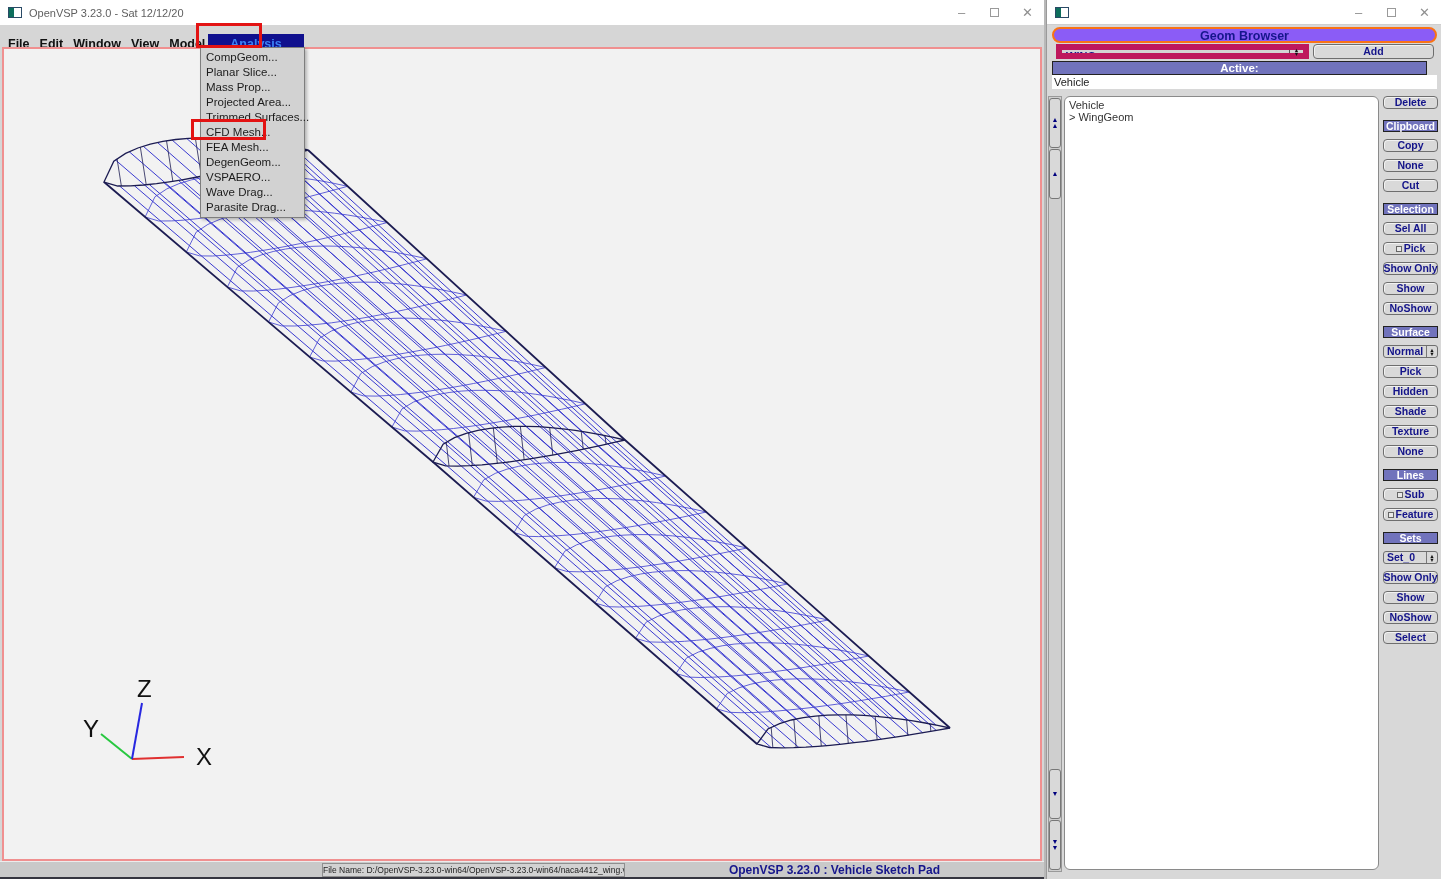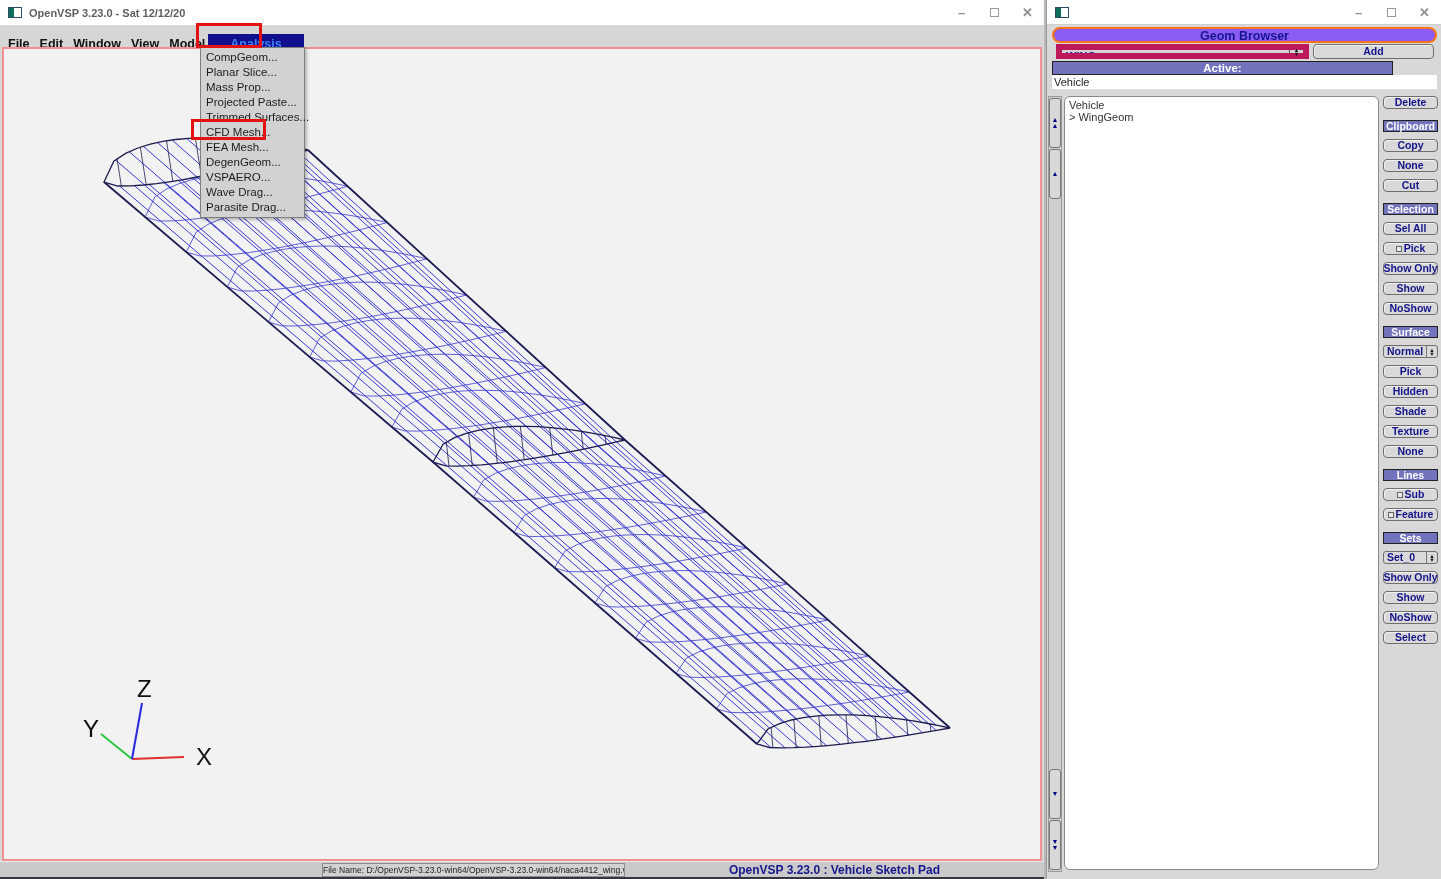--- a/index.html
+++ b/index.html
@@ -7,21 +7,21 @@
   body {
     font-family: "Liberation Sans", sans-serif;
     background:#b8b8b8;
     position:relative;
     overflow:hidden;
   }
   .window { position:absolute; top:0; }
 
   
   #main-win { left:0; width:1044px; height:879px; background:#d6d6d6; }
-  .titlebar { height:25px; background:#ffffff; display:flex; align-items:center; position:relative;font-weight:bold; }
+  .titlebar { height:25px; background:#ffffff; display:flex; align-items:center; position:relative; }
   .app-icon { width:14px; height:11px; border:1px solid #2a4a66; margin-left:8px;
               background:linear-gradient(90deg,#0d6e5c 0 45%,#ffffff 45%); flex:none; }
   .title-text { margin-left:7px; font-size:11px; color:#5f5f5f; white-space:nowrap; }
   .win-controls { margin-left:auto; display:flex; height:100%; }
   .win-btn { width:33px; height:100%; display:flex; align-items:center; justify-content:center;
              color:#8f8f8f; font-size:13px; }
   .max-glyph { width:9px; height:9px; border:1px solid #9a9a9a; display:block; }
 
   #menubar { height:38px; background:#d6d6d6; display:flex; align-items:center;
              font-weight:bold; font-size:12.5px; color:#111; }
@@ -67,21 +67,21 @@
   .spinner span { font-size:5.5px; line-height:4px; }
 
   #geom-type-select { left:9px; top:44px; width:253px; }
   #add-btn { position:absolute; left:266px; top:44px; width:121px; height:15px; }
 
   .fl-btn { background:#d9d9d9; border:1px solid #6e6e6e; border-radius:4px; font-weight:bold;
             color:#14148a; font-size:10.5px; text-align:center; line-height:11px;
             display:flex; align-items:center; justify-content:center;
             box-shadow:inset 1px 1px 0 #f2f2f2; white-space:nowrap; }
 
-  #active-hdr { position:absolute; left:5px; top:61px; width:341px; height:14px; background:#7173bc;
+  #active-hdr { position:absolute; left:5px; top:61px; width:375px; height:14px; background:#7173bc;
                 border:1px solid #222; color:#fff; font-weight:bold; font-size:11.5px;
                 text-align:center; line-height:12px; }
   #active-val { position:absolute; left:5px; top:75px; width:385px; height:14px; background:#fff;
                 font-size:11px; color:#222; line-height:14px; padding-left:2px; }
 
   #arrow-track { position:absolute; left:1px; top:96px; width:14px; height:776px; background:#cfcfcf;
                  border:1px solid #999; display:flex; flex-direction:column; justify-content:space-between; }
   .arrow-btn { width:12px; height:50px; background:#d9d9d9; border:1px solid #777; border-radius:3px;
                display:flex; flex-direction:column; align-items:center; justify-content:center;
                color:#00007e; margin:1px 0; }
@@ -207,21 +207,21 @@
         <text x="192" y="716" fill="#111" font-size="24" font-family="&quot;Liberation Sans&quot;, sans-serif">X</text>
         <text x="79" y="688" fill="#111" font-size="24" font-family="&quot;Liberation Sans&quot;, sans-serif">Y</text>
         <text x="133" y="648" fill="#111" font-size="24" font-family="&quot;Liberation Sans&quot;, sans-serif">Z</text>
       </svg>
   </div>
 
   <div id="dropdown">
     <div class="dd-item">CompGeom...</div>
     <div class="dd-item">Planar Slice...</div>
     <div class="dd-item">Mass Prop...</div>
-    <div class="dd-item">Projected Paste...</div>
+    <div class="dd-item">Projected Area...</div>
     <div class="dd-item">Trimmed Surfaces...</div>
     <div class="dd-item">CFD Mesh...</div>
     <div class="dd-item">FEA Mesh...</div>
     <div class="dd-item">DegenGeom...</div>
     <div class="dd-item">VSPAERO...</div>
     <div class="dd-item">Wave Drag...</div>
     <div class="dd-item">Parasite Drag...</div>
   </div>
 
   <div class="red-box" id="box-analysis"></div>

